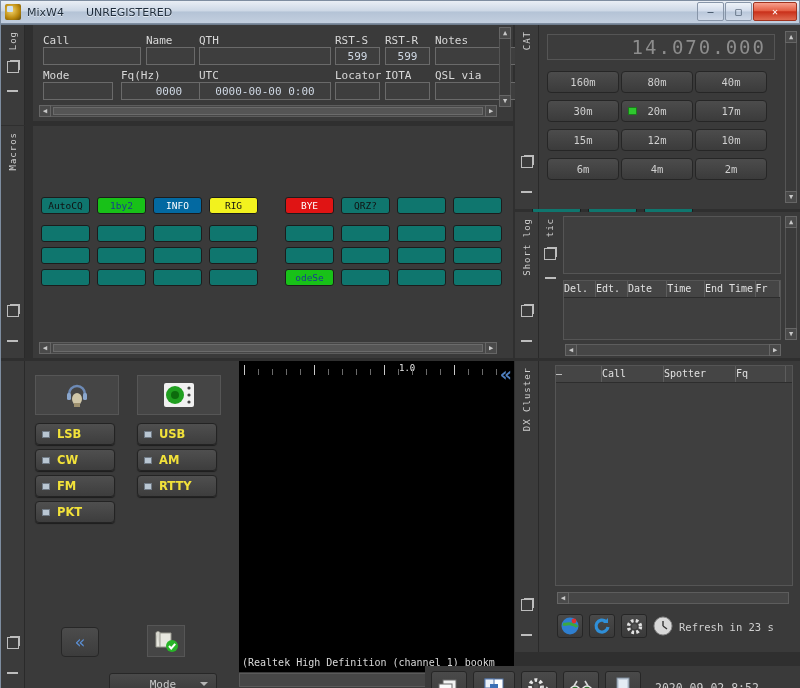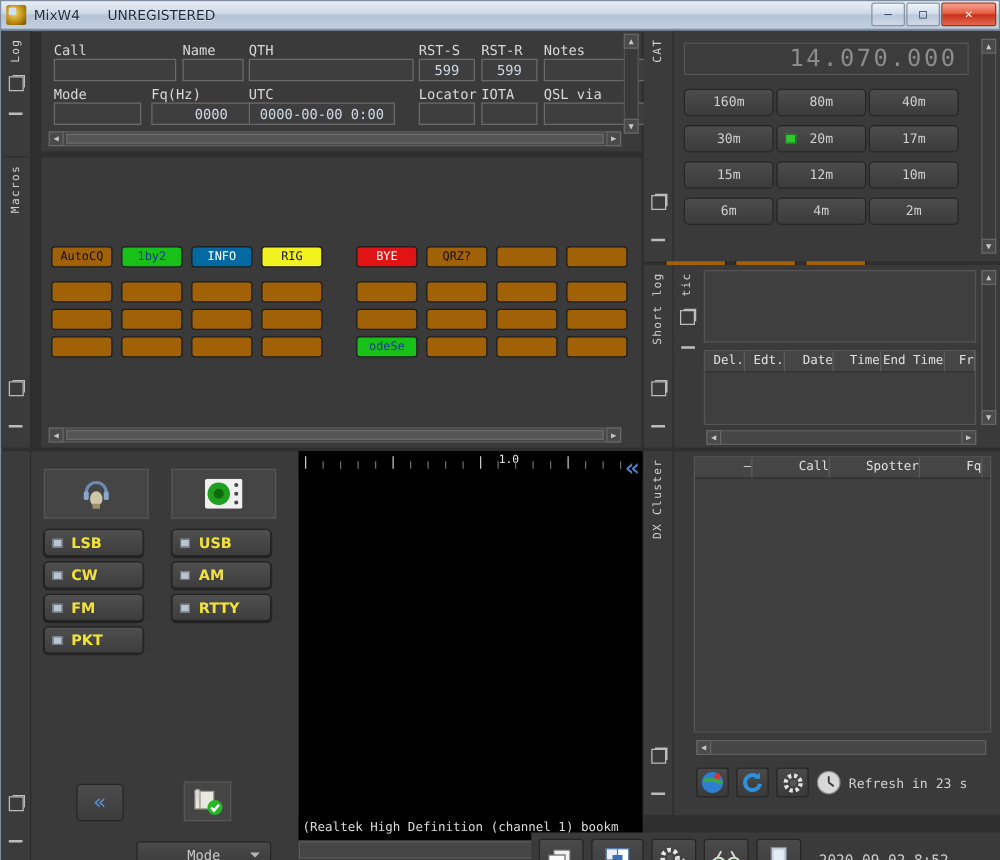--- a/index.html
+++ b/index.html
@@ -116,21 +116,21 @@
     position:absolute; left:13px; right:13px; top:1px; bottom:1px;
     background:#555; border:1px solid #6b6b6b;
   }
 
   
   .macros { position:absolute; left:32px; top:101px; width:480px; height:232px; background:#3a3a3a; }
   .mrow { position:absolute; left:8px; display:flex; }
   .mbtn {
     width:49px; height:17px; margin-right:7px;
     border:1px solid #1c1c1c; border-radius:3px;
-    background:#a16207; color:#111;
+    background:#0f766e; color:#111;
     font-size:9.5px; line-height:15px; text-align:center;
     font-family:"DejaVu Sans Mono", monospace;
     overflow:hidden; white-space:nowrap;
   }
   .mbtn.gap { margin-left:20px; }
   .mbtn.gap2 { margin-left:23px; }
   .mbtn.green  { background:#18c118; color:#1a3d8f; }
   .mbtn.blue   { background:#0369a1; color:#ffffff; }
   .mbtn.yellow { background:#f2f21e; color:#111; }
   .mbtn.red    { background:#e01414; color:#ffffff; }
@@ -224,21 +224,21 @@
     background:#2ec72e; border:1px solid #1c7a1c;
   }
   .shortlog { position:absolute; left:538px; top:187px; width:262px; height:146px; background:#3a3a3a; }
   .dxcluster { position:absolute; left:538px; top:336px; width:262px; height:291px; background:#3a3a3a; }
   .gridhead {
     position:absolute; height:17px; left:0; right:0;
     background:#454545; border-bottom:1px solid #2d2d2d;
     display:flex;
   }
   .gridhead span {
-    font-size:10px; color:#e0e0e0; text-align:right;
+    font-size:10px; color:#e0e0e0; text-align:left;
     border-right:1px solid #5d5d5d; line-height:16px;
     font-family:"DejaVu Sans Mono", monospace;
     white-space:nowrap; overflow:hidden;
   }
   .gridbody { position:absolute; left:0; right:0; background:#3f3f3f; }
   .toolico {
     position:absolute; width:26px; height:24px;
     background:linear-gradient(180deg,#4a4a4a,#3a3a3a);
     border:1px solid #262626; border-radius:3px;
     display:flex; align-items:center; justify-content:center;
@@ -306,21 +306,21 @@
 
       <div class="lf-lab" style="left:10px; top:44px;">Mode</div>
       <div class="lf-lab" style="left:88px; top:44px;">Fq(Hz)</div>
       <div class="lf-lab" style="left:166px; top:44px;">UTC</div>
       <div class="lf-lab" style="left:302px; top:44px;">Locator</div>
       <div class="lf-lab" style="left:352px; top:44px;">IOTA</div>
       <div class="lf-lab" style="left:402px; top:44px;">QSL via</div>
 
       <div class="lf-in" style="left:10px; top:57px; width:70px;"></div>
       <div class="lf-in" style="left:88px; top:57px; width:96px;">0000</div>
-      <div class="lf-in" style="left:166px; top:57px; width:117px;">0000-00-00 0:00</div>
+      <div class="lf-in" style="left:166px; top:57px; width:132px;">0000-00-00 0:00</div>
       <div class="lf-in" style="left:302px; top:57px; width:45px;"></div>
       <div class="lf-in" style="left:352px; top:57px; width:45px;"></div>
       <div class="lf-in" style="left:402px; top:57px; width:94px;"></div>
 
       <div class="scroll-v">
         <div class="arrow-btn" style="left:-1px; top:-1px;">▲</div>
         <div class="arrow-btn" style="left:-1px; bottom:-1px;">▼</div>
       </div>
       <div class="scroll-h" style="left:6px; bottom:4px;">
         <div class="arrow-btn" style="left:-1px; top:-1px;">◀</div>

